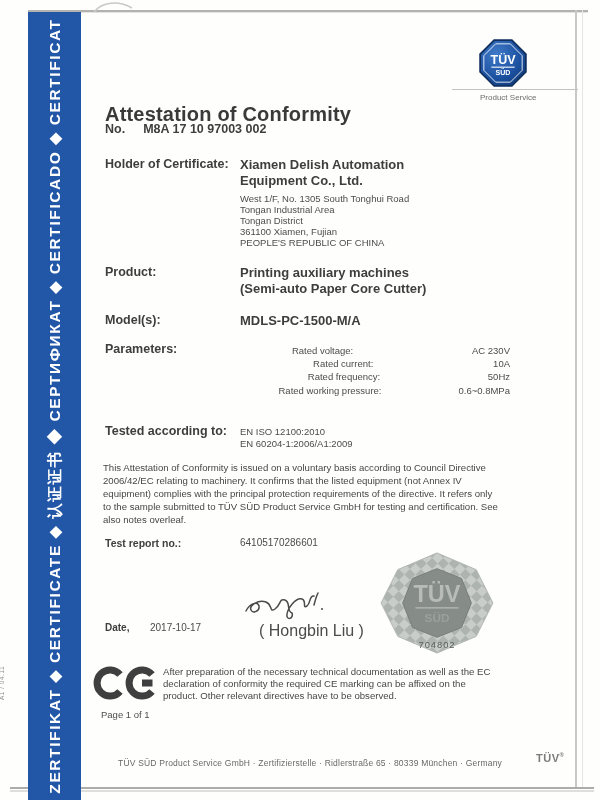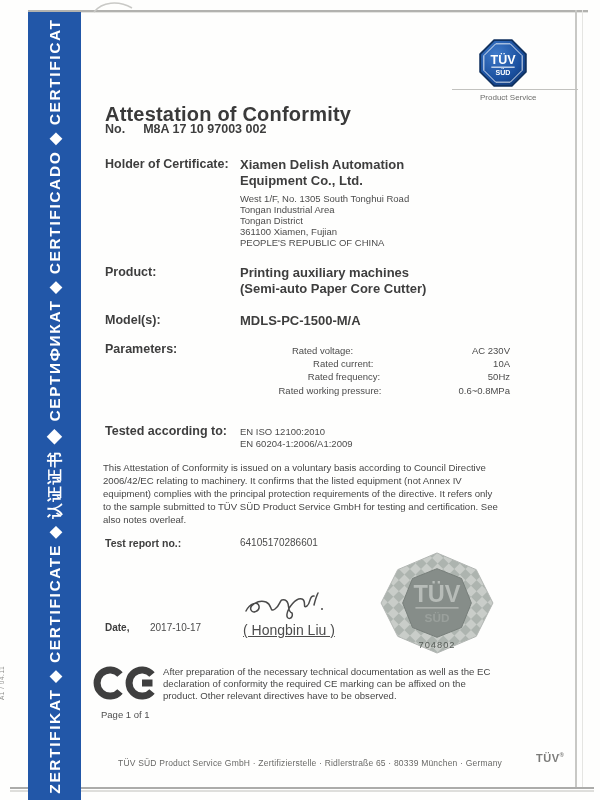--- a/index.html
+++ b/index.html
@@ -34,21 +34,21 @@
   .addr{position:absolute;left:240px;font-size:9.5px;color:#4c4c4c;line-height:11px;}
   .addr .gap{}
   .param-rows{position:absolute;left:240px;top:344px;font-size:9.5px;color:#4c4c4c;line-height:13.2px;width:270px;}
   .param-row{display:flex;justify-content:flex-end;}
   .param-row .pname{width:180px;}
   .standards{position:absolute;left:240px;top:426px;font-size:9.5px;color:#4c4c4c;line-height:11.5px;}
   .statement{position:absolute;left:103px;top:461px;width:398px;font-size:9.6px;color:#474747;line-height:13.1px;}
   .report-lbl{position:absolute;left:105px;top:537px;font-size:10.5px;font-weight:bold;color:#3e3e3e;}
   .report-val{position:absolute;left:240px;top:537px;font-size:10px;color:#4c4c4c;}
   .sig{position:absolute;left:242px;top:585px;}
-  .signer{position:absolute;left:243px;top:622px;font-size:14px;color:#4c4c4c;text-decoration:underline;}
+  .signer{position:absolute;left:259px;top:622px;font-size:16px;color:#4c4c4c;}
   .date-lbl{position:absolute;left:105px;top:622px;font-size:10px;font-weight:bold;color:#3e3e3e;}
   .date-val{position:absolute;left:150px;top:622px;font-size:10px;color:#4c4c4c;}
   .stamp{position:absolute;left:378px;top:551px;}
   .ce-row{position:absolute;left:93px;top:663px;}
   .ce-text{position:absolute;left:163px;top:666px;width:340px;font-size:9.6px;color:#474747;line-height:12.2px;}
   .page-num{position:absolute;left:101px;top:709px;font-size:9.5px;color:#4e4e4e;}
   .footer{position:absolute;left:118px;top:758px;font-size:8.5px;color:#686866;letter-spacing:.2px;}
   .tuv-mark{position:absolute;left:536px;top:752px;font-size:11px;font-weight:bold;color:#7b7b79;letter-spacing:.5px;}
   .tuv-mark sup{font-size:6px;}
 </style>

